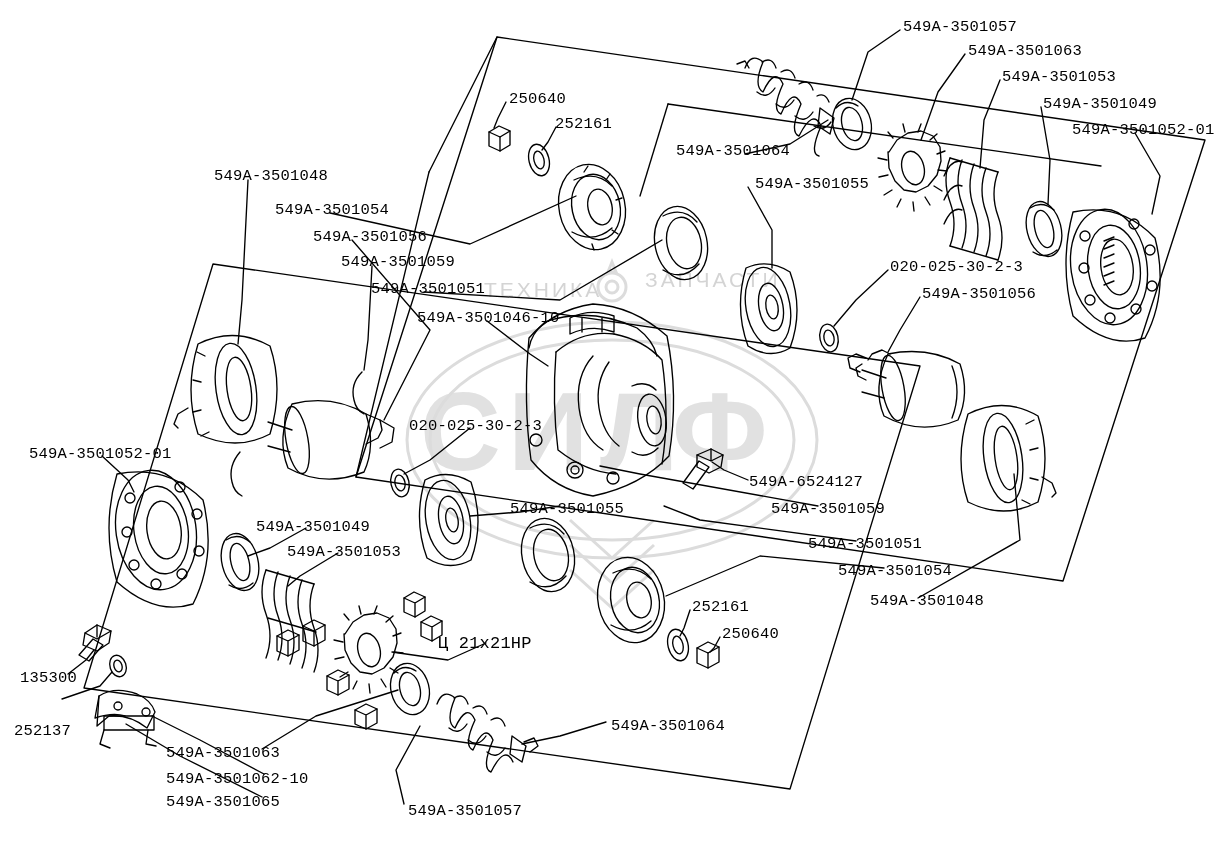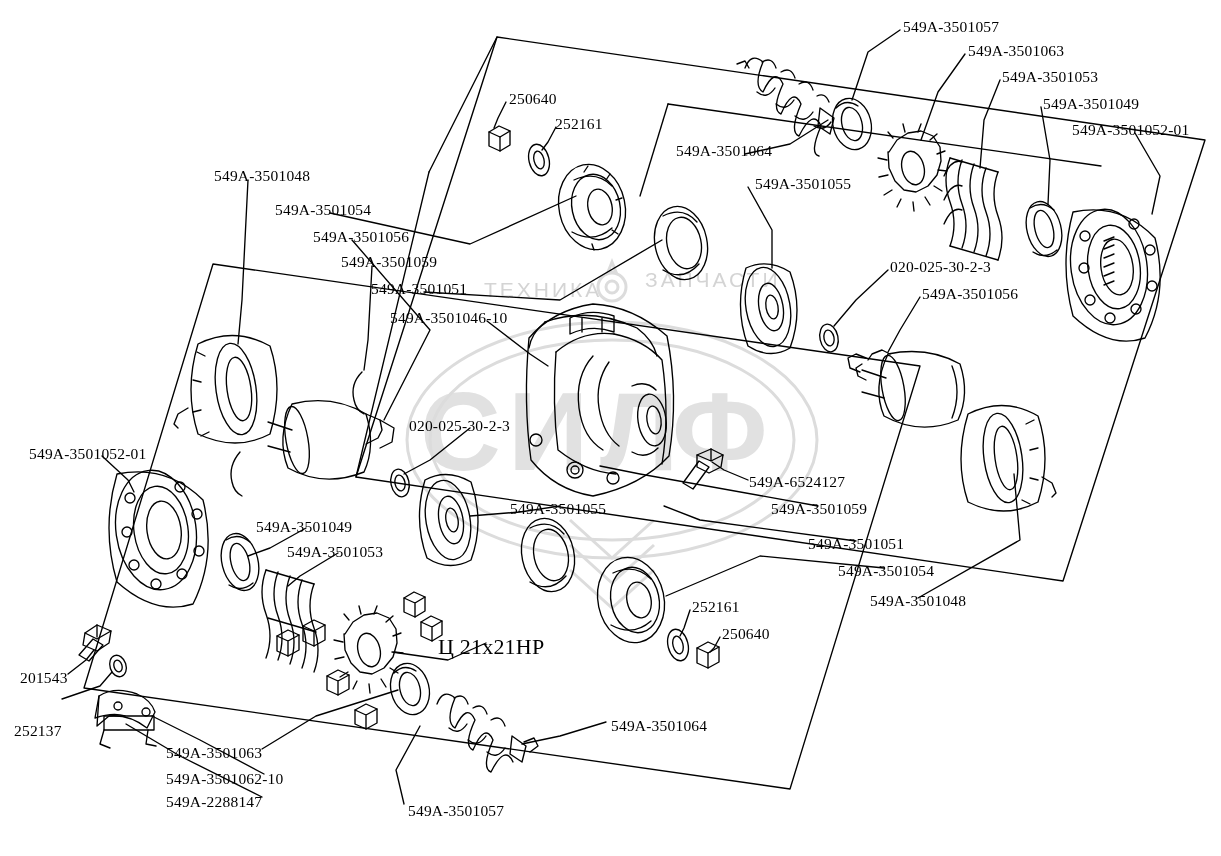--- a/index.html
+++ b/index.html
@@ -7,21 +7,21 @@
     width:1221px;height:856px;
     background:#ffffff;
     font-family:"Liberation Serif", serif;
     overflow:hidden;
     position:relative;
   }
   #stage{position:absolute;left:0;top:0;width:1221px;height:856px;}
   svg.layer{position:absolute;left:0;top:0;width:1221px;height:856px;}
   .lbl{
     position:absolute;
-    font-family:Liberation Serif, serif;
+    font-family:Liberation Mono, monospace;
     font-size:15.5px;
     color:#000;
     white-space:nowrap;
     letter-spacing:0.2px;
   }
   .wm{
     position:absolute;
     color:#d8d8d8;
     font-family:"Liberation Sans", sans-serif;
     user-select:none;
@@ -410,35 +410,35 @@
   <div class="lbl" style="left:555px;top:115px;">252161</div>
   <div class="lbl" style="left:676px;top:142px;">549A-3501064</div>
   <div class="lbl" style="left:214px;top:167px;">549A-3501048</div>
   <div class="lbl" style="left:755px;top:175px;">549A-3501055</div>
   <div class="lbl" style="left:275px;top:201px;">549A-3501054</div>
   <div class="lbl" style="left:313px;top:228px;">549A-3501056</div>
   <div class="lbl" style="left:341px;top:253px;">549A-3501059</div>
   <div class="lbl" style="left:371px;top:280px;">549A-3501051</div>
   <div class="lbl" style="left:890px;top:258px;">020-025-30-2-3</div>
   <div class="lbl" style="left:922px;top:285px;">549A-3501056</div>
-  <div class="lbl" style="left:390px;top:309px;">549A-3501046-10</div>
+  <div class="lbl" style="left:417px;top:309px;">549A-3501046-10</div>
   <div class="lbl" style="left:409px;top:417px;">020-025-30-2-3</div>
   <div class="lbl" style="left:29px;top:445px;">549A-3501052-01</div>
   <div class="lbl" style="left:749px;top:473px;">549A-6524127</div>
   <div class="lbl" style="left:510px;top:500px;">549A-3501055</div>
   <div class="lbl" style="left:771px;top:500px;">549A-3501059</div>
   <div class="lbl" style="left:256px;top:518px;">549A-3501049</div>
   <div class="lbl" style="left:808px;top:535px;">549A-3501051</div>
   <div class="lbl" style="left:287px;top:543px;">549A-3501053</div>
   <div class="lbl" style="left:838px;top:562px;">549A-3501054</div>
   <div class="lbl" style="left:870px;top:592px;">549A-3501048</div>
   <div class="lbl" style="left:692px;top:598px;">252161</div>
   <div class="lbl" style="left:722px;top:625px;">250640</div>
-  <div class="lbl" style="left:438px;top:634px;font-size:22px;">Ц 21x21HP</div>
-  <div class="lbl" style="left:20px;top:669px;">201543</div>
+  <div class="lbl" style="left:438px;top:634px;font-size:17px;">Ц 21x21HP</div>
+  <div class="lbl" style="left:20px;top:669px;">135300</div>
   <div class="lbl" style="left:14px;top:694px;margin-top:28px;">252137</div>
   <div class="lbl" style="left:611px;top:717px;">549A-3501064</div>
   <div class="lbl" style="left:166px;top:744px;">549A-3501063</div>
   <div class="lbl" style="left:166px;top:770px;">549A-3501062-10</div>
-  <div class="lbl" style="left:166px;top:793px;">549A-2288147</div>
+  <div class="lbl" style="left:166px;top:793px;">549A-3501065</div>
   <div class="lbl" style="left:408px;top:802px;">549A-3501057</div>
 
 </div>
 
 </body></html>

